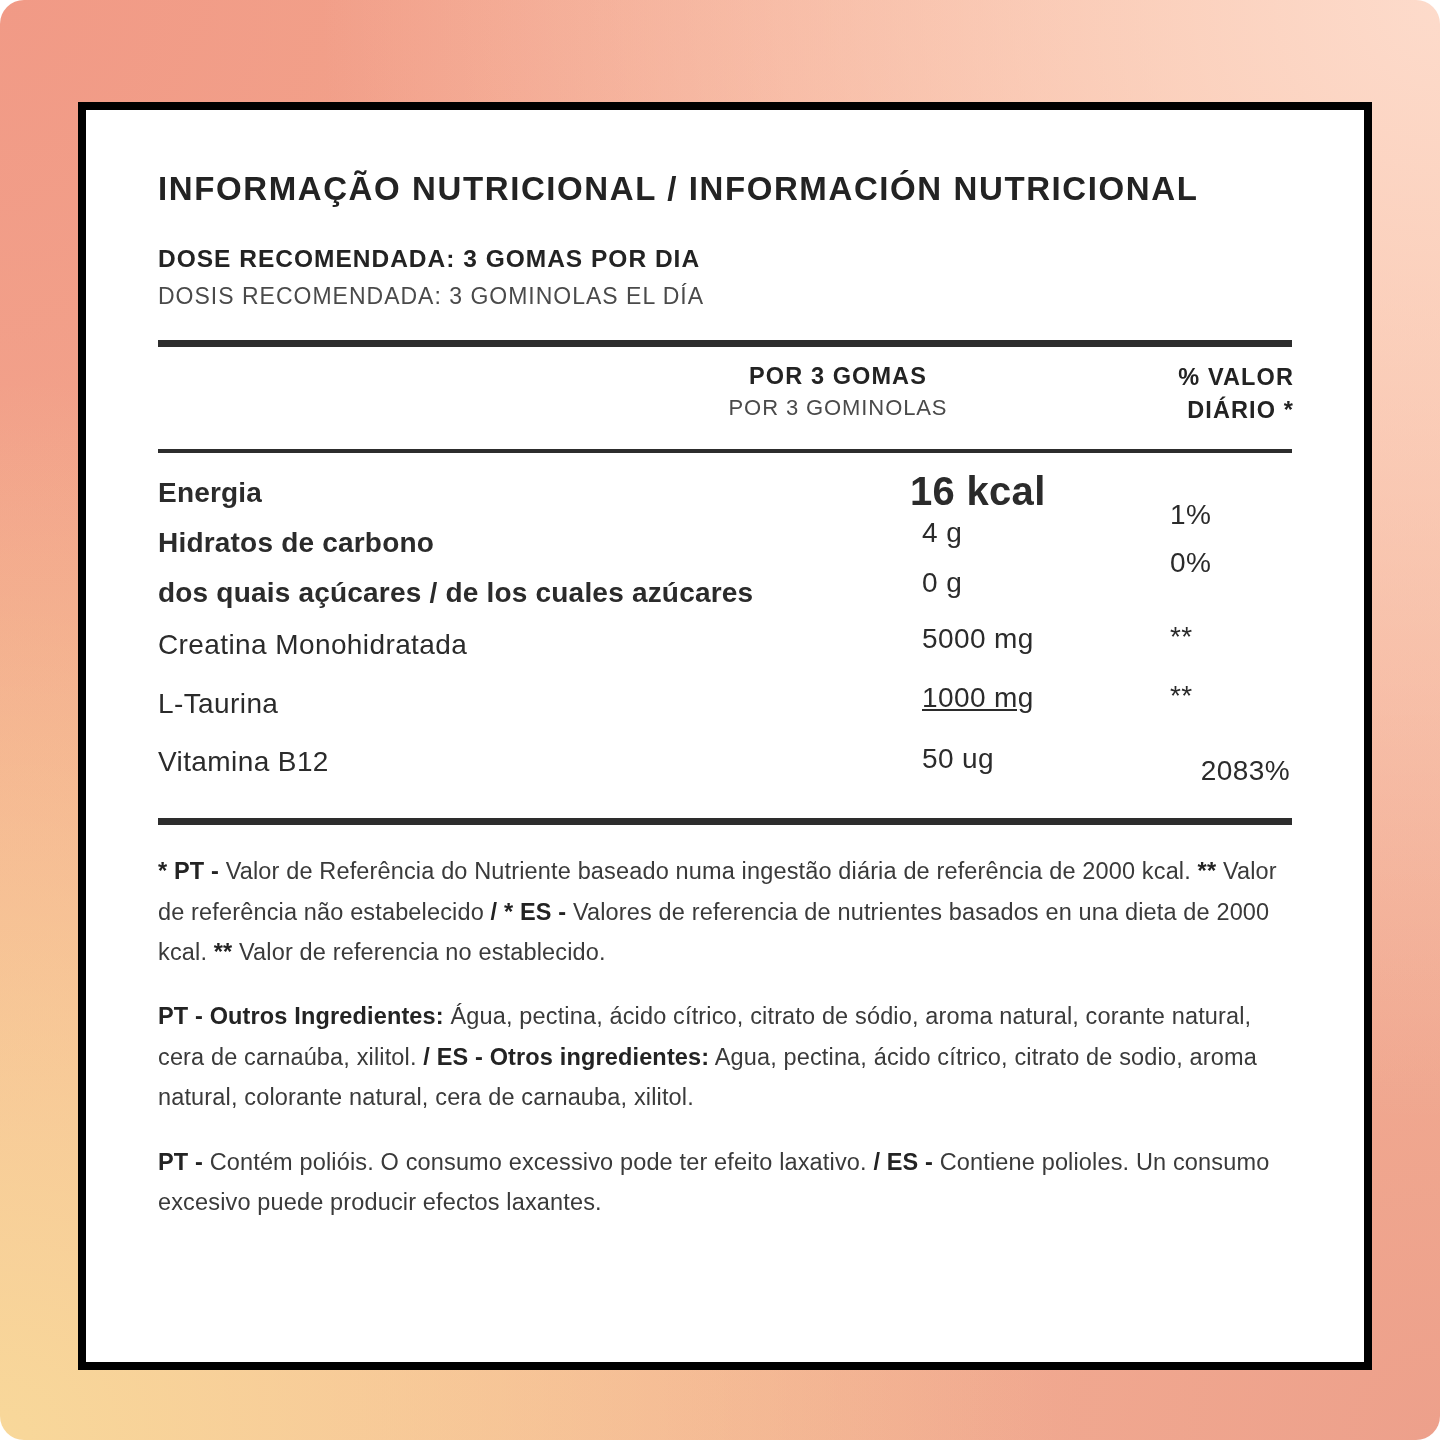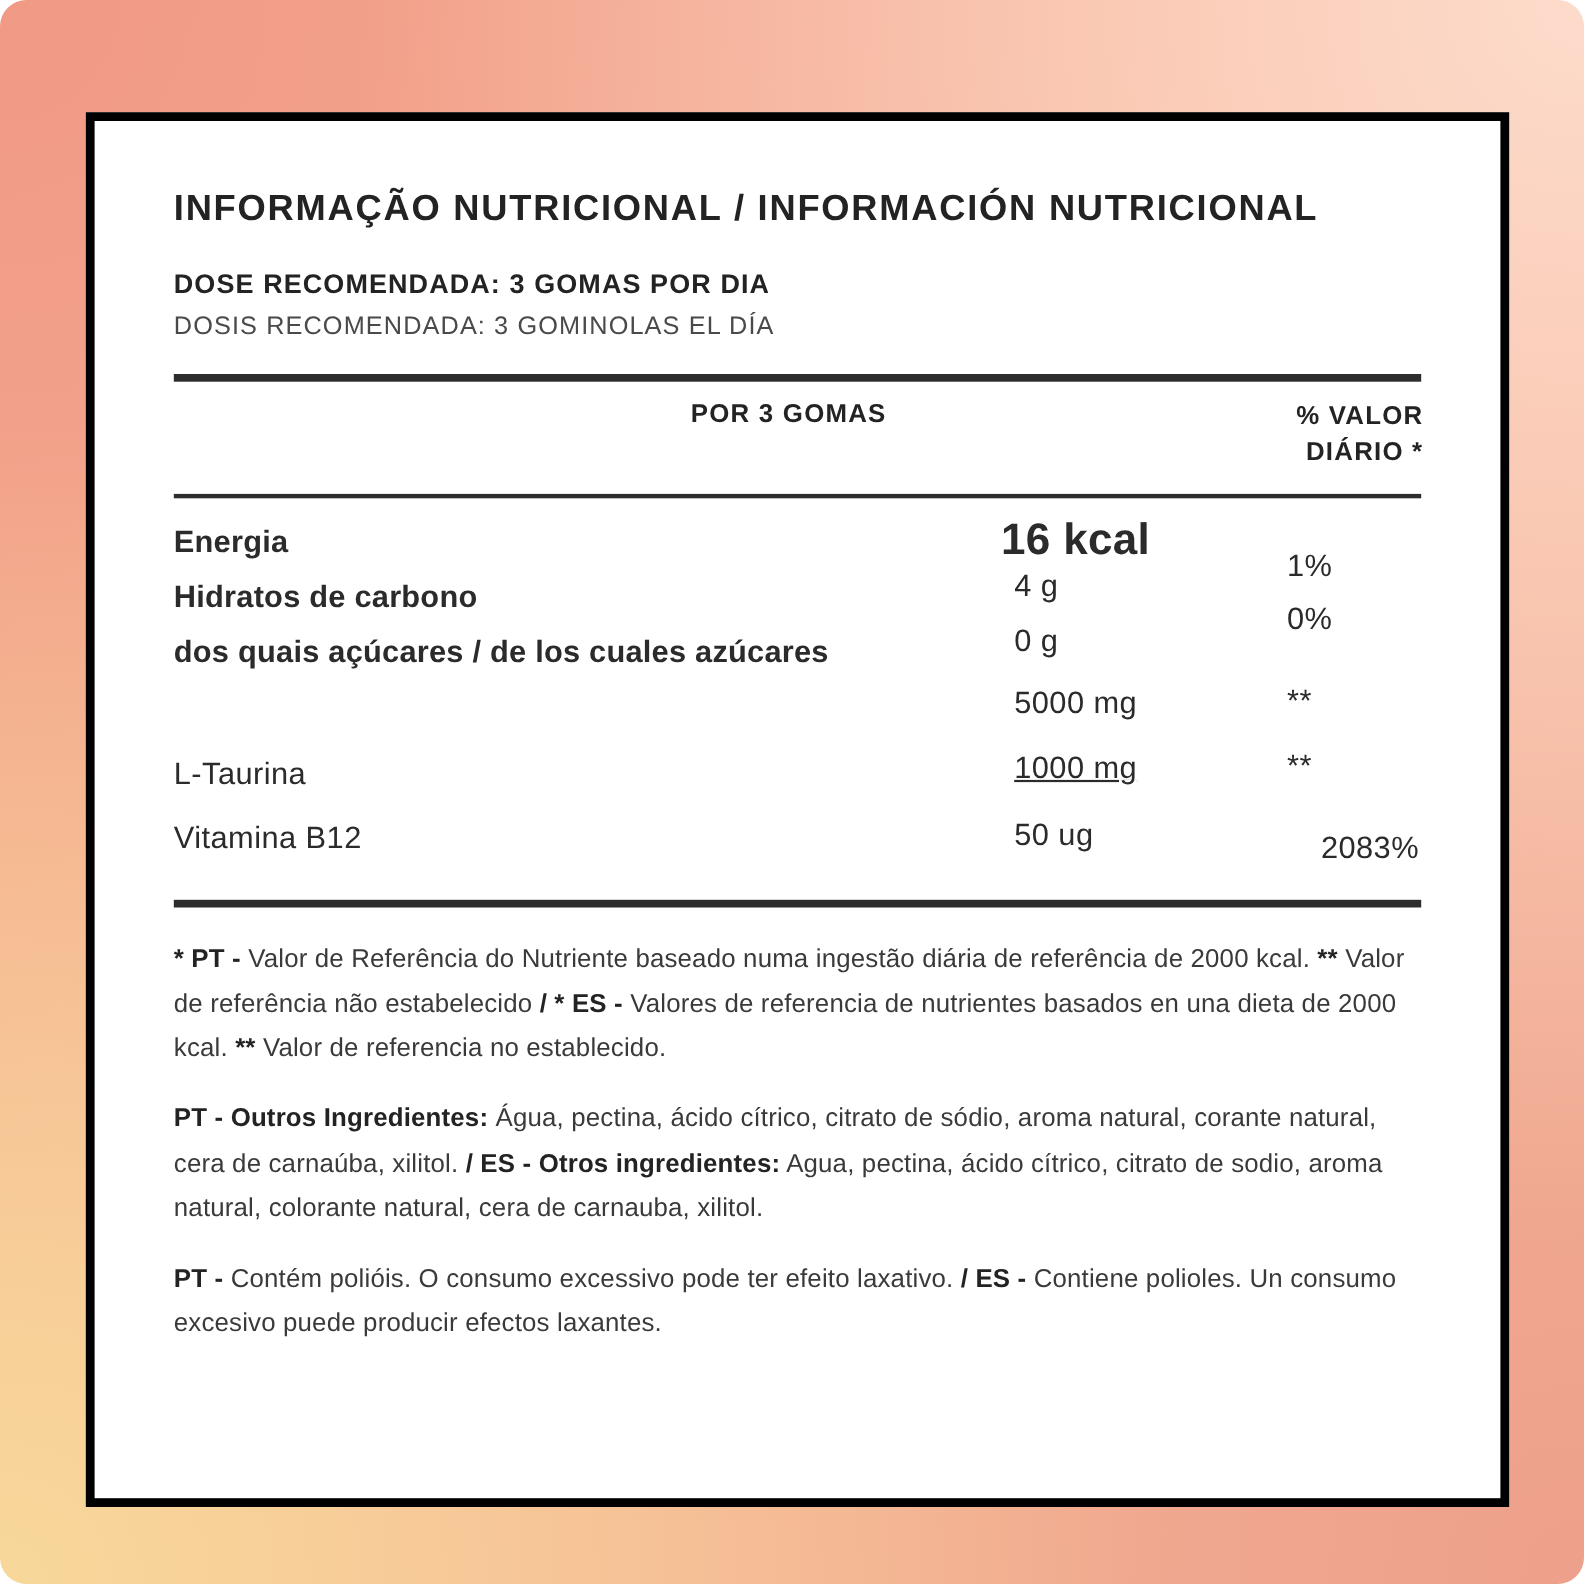--- a/index.html
+++ b/index.html
@@ -86,21 +86,21 @@
 
   
   .thead {
     position: relative;
     height: 102px;
   }
   .th-serving {
     position: absolute;
     right: 244px;
     top: 14px;
-    text-align: left;
+    text-align: center;
     width: 420px;
   }
   .th-serving-pt {
     font-size: 23.5px;
     font-weight: 700;
     letter-spacing: 1.1px;
     color: #232323;
     line-height: 1.35;
   }
   .th-serving-es {
@@ -190,20 +190,21 @@
 
       <div class="dose-pt">DOSE RECOMENDADA: 3 GOMAS POR DIA</div>
 
       <div class="dose-es">DOSIS RECOMENDADA: 3 GOMINOLAS EL DÍA</div>
 
       <div class="rule-thick"></div>
 
       <div class="thead">
         <div class="th-serving">
           <div class="th-serving-pt">POR 3 GOMAS</div>
+          <div class="th-serving-es">POR 3 GOMINOLAS</div>
         </div>
         <div class="th-dv">
           <div>% VALOR</div>
           <div>DIÁRIO *</div>
         </div>
       </div>
 
       <div class="rule-thin"></div>
 
       <div class="tbody">
@@ -213,20 +214,21 @@
         <div class="n-dv" style="top:46px;">1%</div>
 
         <div class="n-name bold" style="top:74px;">Hidratos de carbono</div>
         <div class="n-val reg" style="top:64px;">4 g</div>
         <div class="n-dv" style="top:94px;">0%</div>
 
         <div class="n-name bold" style="top:124px;">dos quais açúcares / de los cuales azúcares</div>
         <div class="n-val reg" style="top:114px;">0 g</div>
         <div class="n-dv" style="top:124px;"></div>
 
+        <div class="n-name reg" style="top:176px;">Creatina Monohidratada</div>
         <div class="n-val reg" style="top:170px;">5000 mg</div>
         <div class="n-dv" style="top:168px;">**</div>
 
         <div class="n-name reg" style="top:235px;">L-Taurina</div>
         <div class="n-val reg" style="top:229px;text-decoration:underline;">1000 mg</div>
         <div class="n-dv" style="top:227px;">**</div>
 
         <div class="n-name reg" style="top:293px;">Vitamina B12</div>
         <div class="n-val reg" style="top:290px;">50 ug</div>
         <div class="n-dv right" style="top:302px;">2083%</div>

